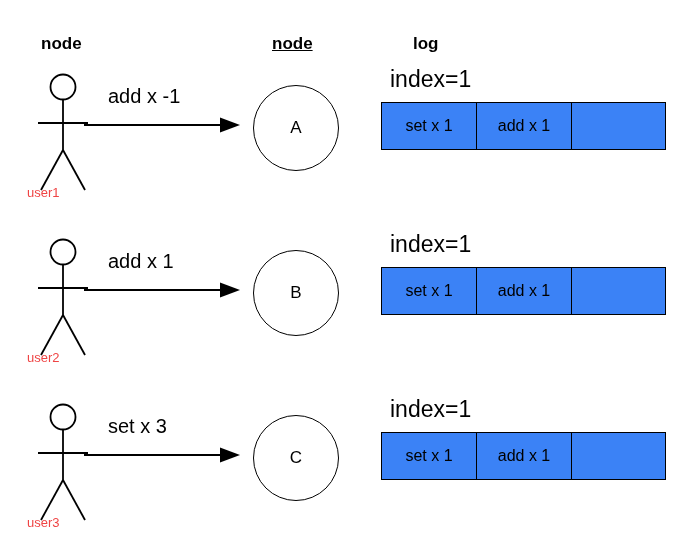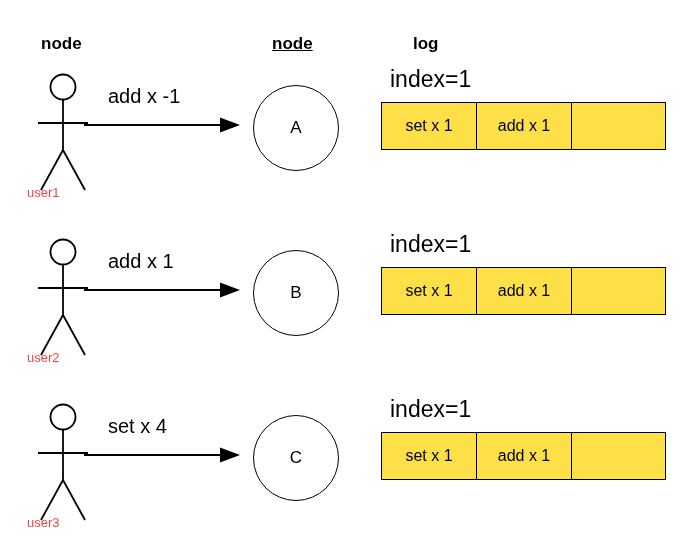--- a/index.html
+++ b/index.html
@@ -105,21 +105,21 @@
   }
   .log-table {
     position: absolute;
     left: 381px;
     top: 42px;
     width: 285px;
     height: 48px;
     display: flex;
     border: 1.5px solid #000000;
     box-sizing: border-box;
-    background: #fde047;
+    background: #3b82f6;
   }
   .log-cell {
     display: flex;
     align-items: center;
     justify-content: center;
     font-size: 16px;
     color: #000000;
     box-sizing: border-box;
     border-right: 1.5px solid #000000;
     white-space: nowrap;
@@ -206,21 +206,21 @@
       <svg width="74" height="125" viewBox="0 0 74 125" xmlns="http://www.w3.org/2000/svg">
         <circle cx="25" cy="17" r="12.5" fill="none" stroke="#000" stroke-width="1.8"></circle>
         <line x1="25" y1="30" x2="25" y2="80" stroke="#000" stroke-width="1.8"></line>
         <line x1="0" y1="53" x2="50" y2="53" stroke="#000" stroke-width="1.8"></line>
         <line x1="25" y1="80" x2="3" y2="120" stroke="#000" stroke-width="1.8"></line>
         <line x1="25" y1="80" x2="47" y2="120" stroke="#000" stroke-width="1.8"></line>
       </svg>
     </div>
     <div class="actor-label">user3</div>
 
-    <div class="arrow-label">set x 4</div>
+    <div class="arrow-label">set x 3</div>
     <div class="arrow">
       <svg width="160" height="20" viewBox="0 0 160 20" xmlns="http://www.w3.org/2000/svg">
         <line x1="0" y1="10" x2="140" y2="10" stroke="#000" stroke-width="1.8"></line>
         <polygon points="156,10 136,2.5 136,17.5" fill="#000"></polygon>
       </svg>
     </div>
 
     <div class="node">
       <div class="node-label">C</div>
     </div>

